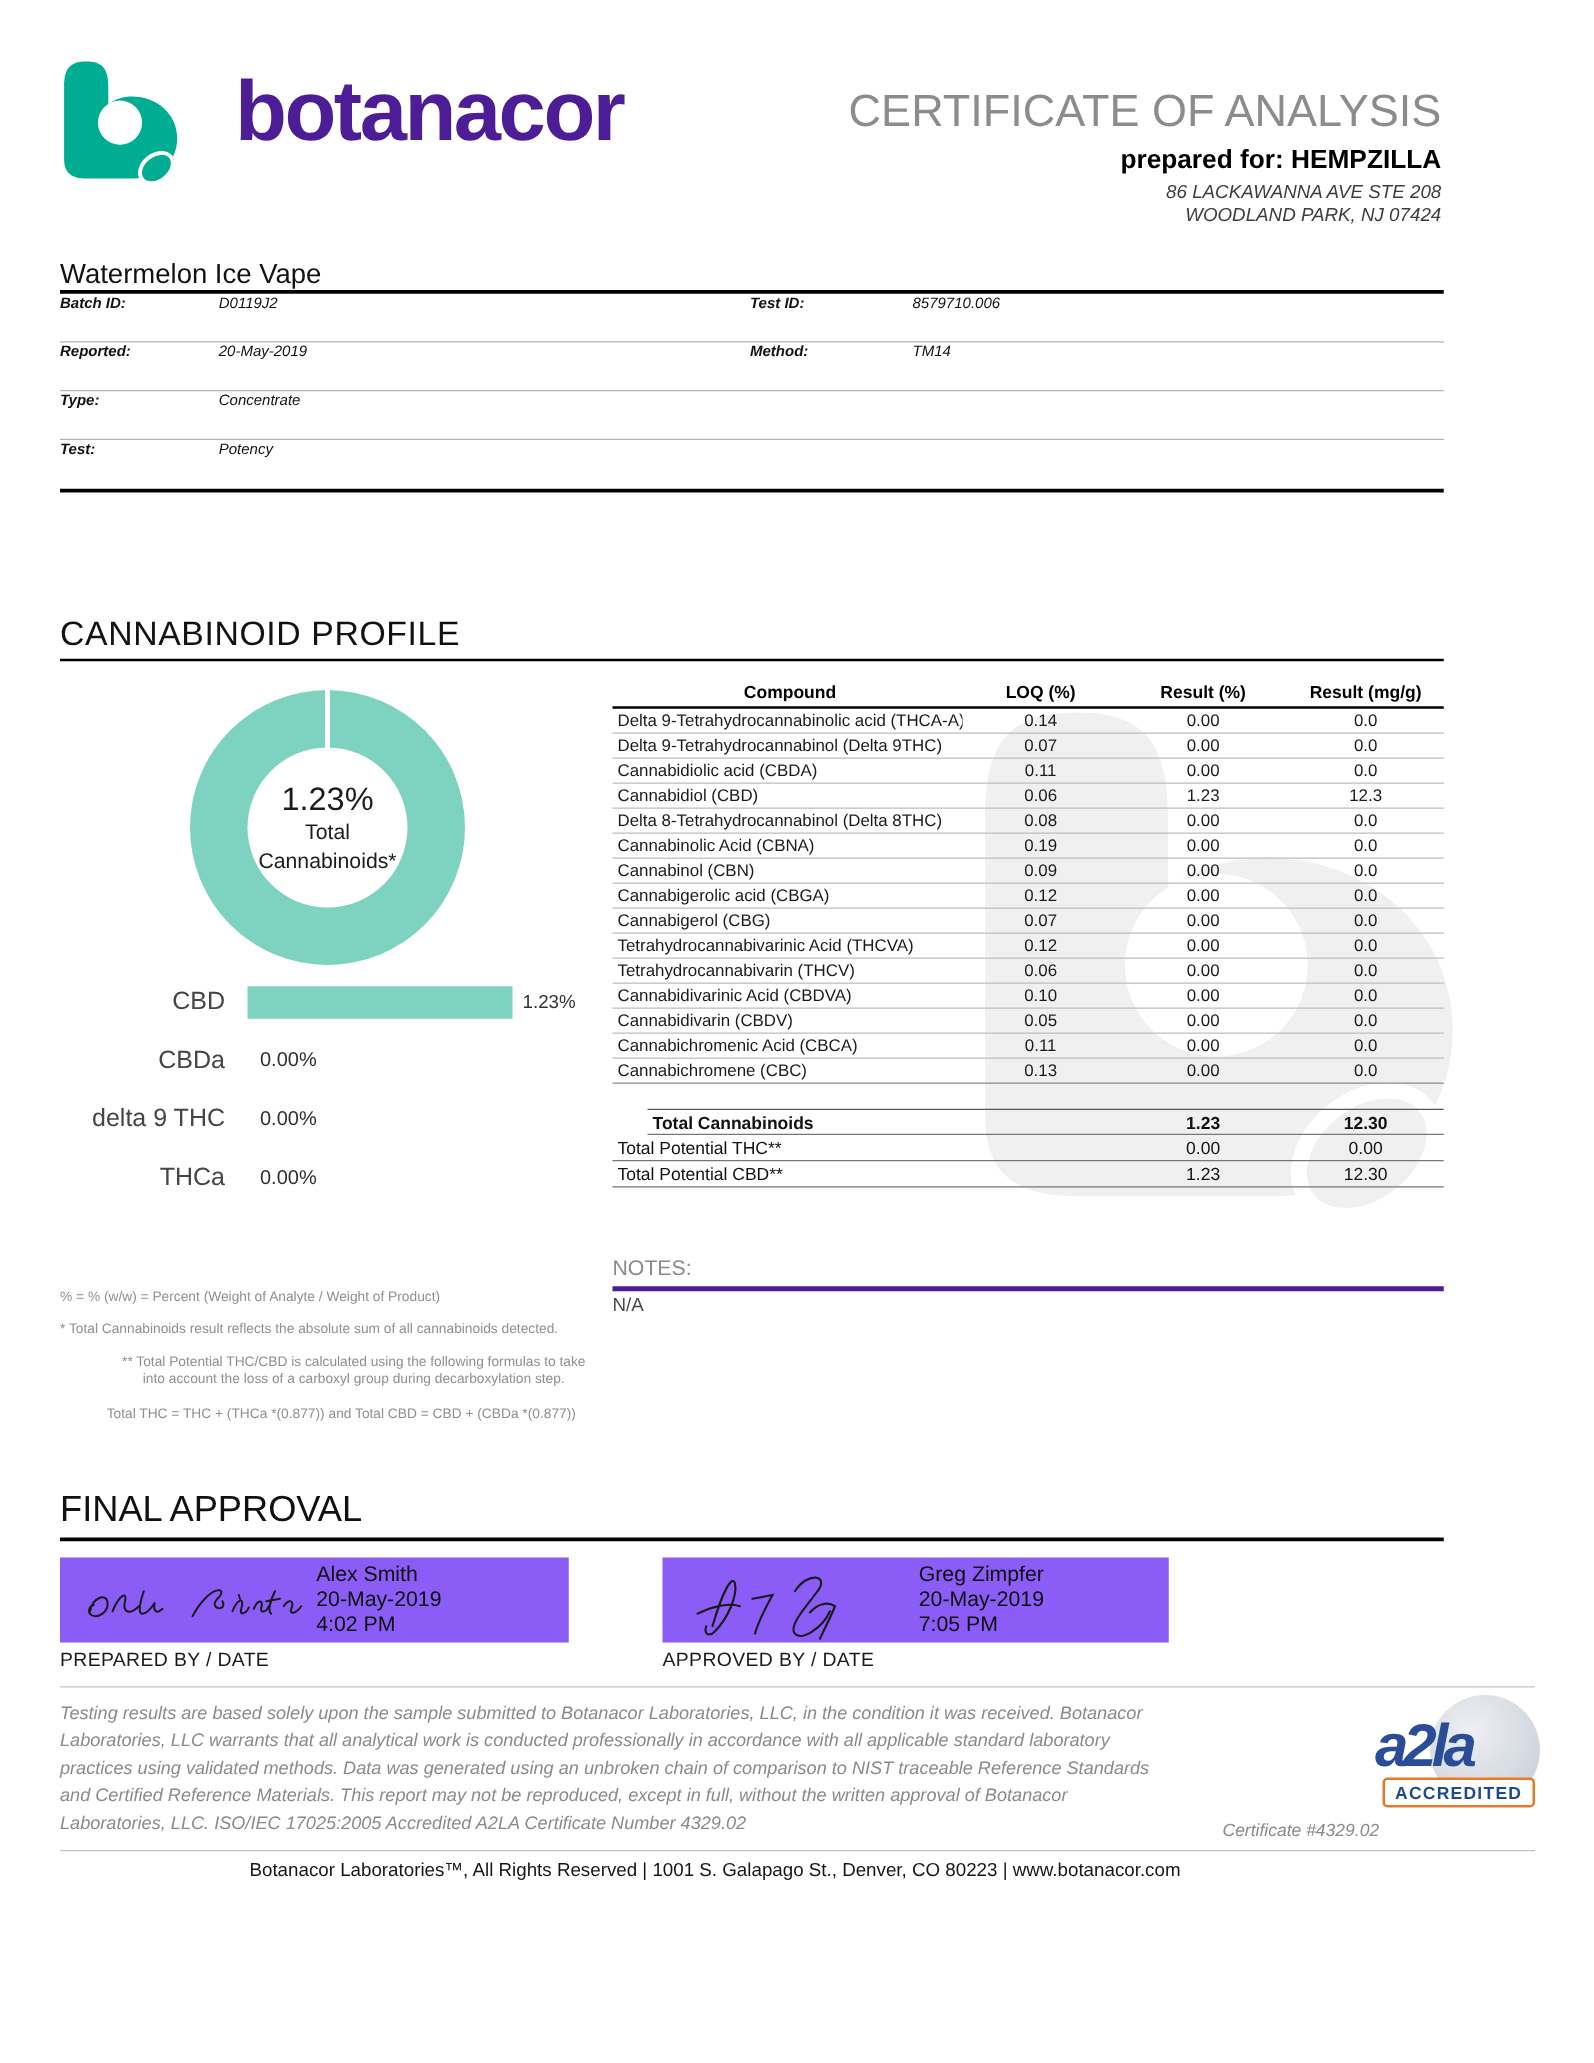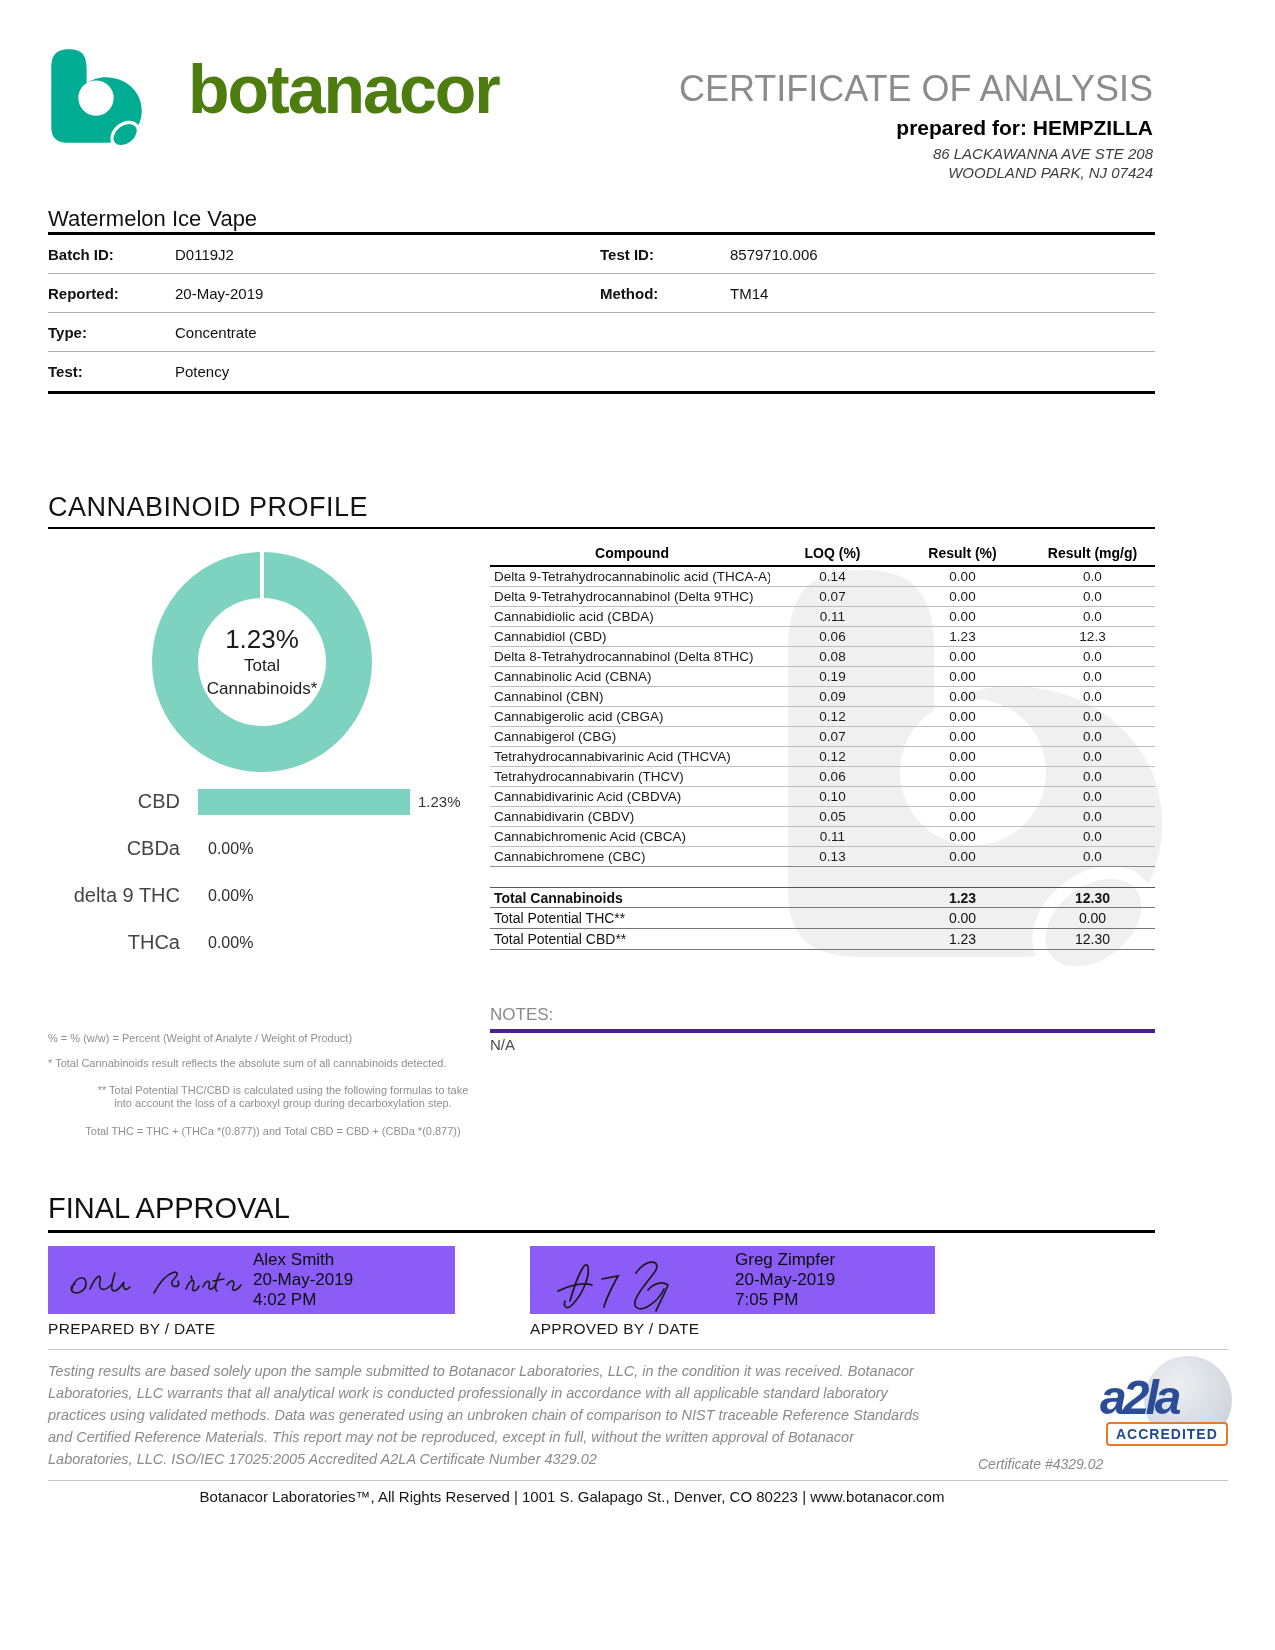--- a/index.html
+++ b/index.html
@@ -1,32 +1,32 @@
 <!DOCTYPE html>
 <html><head>
 <meta charset="utf-8">
 <style>
   * { box-sizing: border-box; }
   body { margin:0; background:#fff; font-family:"Liberation Sans", sans-serif; }
   .page { position:relative; width:1275px; height:1650px; background:#fff; overflow:hidden; margin:0 auto; }
 
   
   .logo { position:absolute; left:44px; top:43px; }
-  .brand { position:absolute; left:188px; top:55px; font-size:68px; font-weight:bold; color:#4d7c0f; letter-spacing:-2px; line-height:1; }
+  .brand { position:absolute; left:188px; top:55px; font-size:68px; font-weight:bold; color:#4c1d95; letter-spacing:-2px; line-height:1; }
   .coa-title { position:absolute; right:122px; top:68px; font-size:36px; color:#8c8c8c; white-space:nowrap; }
   .prepared-for { position:absolute; right:122px; top:116px; font-size:21px; font-weight:bold; color:#000; }
   .addr { position:absolute; right:122px; font-size:15px; font-style:italic; color:#3d3d3d; }
   .addr1 { top:145px; } .addr2 { top:164px; }
 
   
   .sample-name { position:absolute; left:48px; top:206px; font-size:22px; color:#121212; }
   .hrule { position:absolute; background:#000; }
   .rule-title { left:48px; top:232px; width:1107px; height:2.5px; }
   #sample-rows { position:absolute; left:48px; top:235px; width:1107px; }
-  .s-row { display:flex; height:39px; align-items:center; border-bottom:1px solid #b3b3b3; font-size:15px; color:#111; }
+  .s-row { display:flex; height:39px; border-bottom:1px solid #b3b3b3; font-size:12px; color:#111;font-style:italic; }
   .s-row:last-child { border-bottom:none; }
   .s-lab { width:127px; font-weight:bold; }
   .s-val { width:425px; }
   .s-lab2 { width:130px; font-weight:bold; }
   .s-val2 { flex:1; }
   .rule-sample-bottom { left:48px; top:391px; width:1107px; height:3px; }
 
   
   .profile-title { position:absolute; left:48px; top:492px; font-size:27px; color:#121212; letter-spacing:0.5px; }
   .rule-profile { left:48px; top:527px; width:1107px; height:2px; }
@@ -58,21 +58,21 @@
   #ctable { position:absolute; left:490px; top:545px; width:665px; z-index:1; }
   .c-head { display:flex; font-weight:bold; font-size:14px; color:#000; border-bottom:2px solid #000; padding-bottom:4px; align-items:flex-end; }
   .c-row { display:flex; font-size:13.5px; color:#1a1a1a; height:20px; align-items:center; border-bottom:1px solid #bdbdbd; }
   #c-body .c-row:last-child { border-bottom:1.5px solid #8a8a8a; }
   .c-name { width:280px; padding-left:4px; white-space:nowrap; overflow:hidden; }
   .c-loq  { width:125px; text-align:center; }
   .c-res  { width:135px; text-align:center; }
   .c-mg   { width:125px; text-align:center; }
   #totals { margin-top:20px; }
   .t-row { display:flex; font-size:14px; color:#111; height:21px; align-items:center; border-bottom:1px solid #777; }
-  .t-row:first-child { border-top:1.5px solid #555; font-weight:bold; }
+  .t-row:first-child { border-top:1.5px solid #555; font-weight:bold;margin-left:28px; }
   .t-lab { flex:1; padding-left:4px; }
 
   #notes { position:absolute; left:490px; top:1005px; width:665px; z-index:1; }
   .notes-label { font-size:17px; color:#8a8a8a; padding-bottom:4px; border-bottom:4px solid #4c1d95; }
   .notes-value { font-size:15px; color:#4a4a4a; padding-top:3px; }
 
   
   .approval-title { position:absolute; left:48px; top:1192px; font-size:29px; color:#111; }
   .rule-approval { left:48px; top:1230px; width:1107px; height:3px; }
   .sig-box { position:absolute; top:1246px; height:68px; background:#8b5cf6; }

